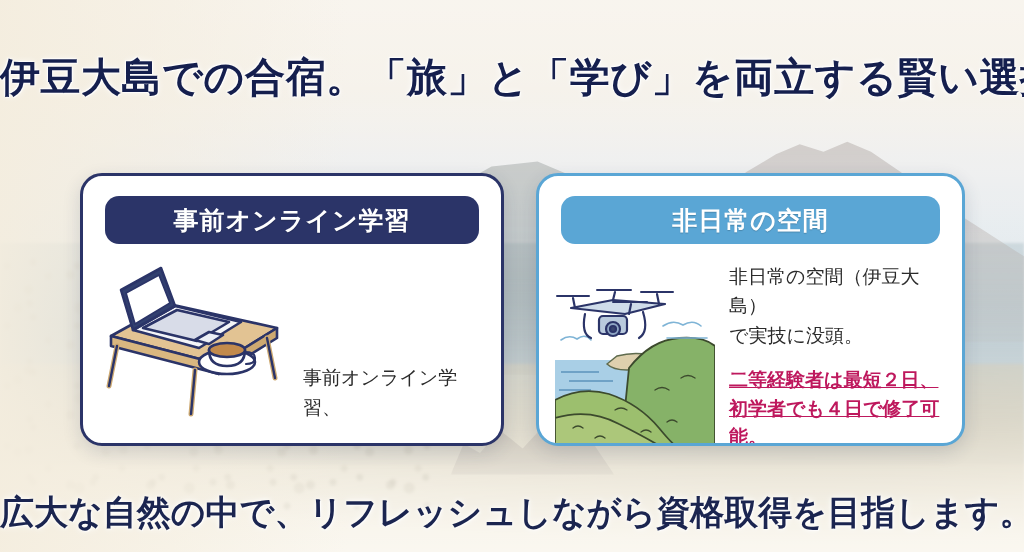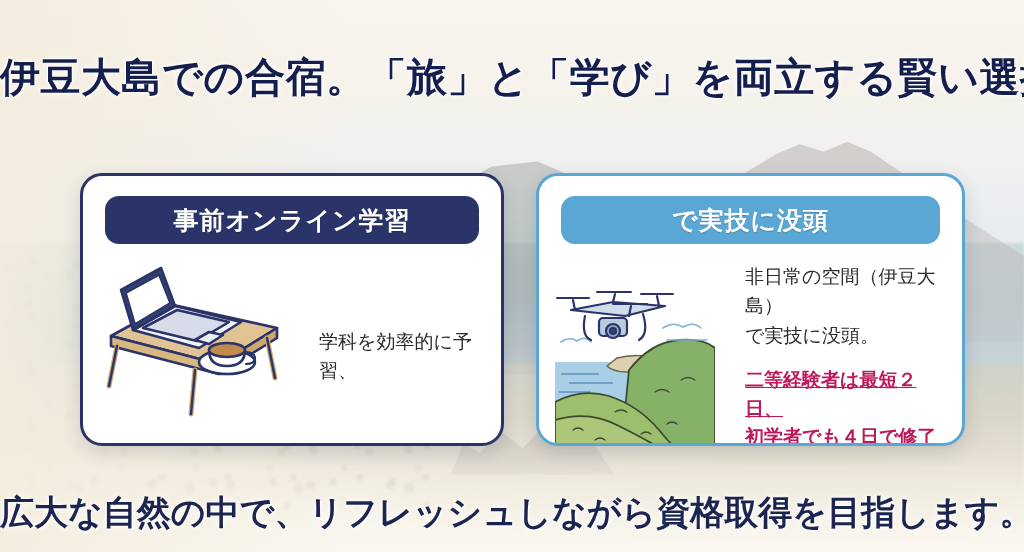--- a/index.html
+++ b/index.html
@@ -119,21 +119,21 @@
     margin:20px 22px 0 22px;
     height:48px; border-radius:14px;
     display:flex; align-items:center; justify-content:center;
     color:#ffffff; font-size:25px; font-weight:700; letter-spacing:1px;
     text-shadow:0 1px 1px rgba(0,0,0,.18);
   }
   .card--left  .card-header { background:#2b3468; }
   .card--right .card-header { background:#5aa6d5; }
 
   .card-body {
-    display:flex; align-items:center; gap:22px;
+    display:flex; align-items:flex-end; gap:6px;
     padding:14px 20px 0 16px;
   }
 
   .card-figure { flex:0 0 auto; }
   .card-text  { flex:1 1 auto; }
 
   .card-desc {
     font-size:19px; line-height:1.55; color:#2b2b2b; font-weight:500;
   }
   .card-desc--red {
@@ -204,28 +204,28 @@
 
               <path d="M110 92 q0 16 18 16 q18 0 18 -16 Z" fill="#ffffff"></path>
               <ellipse cx="128" cy="92" rx="18" ry="7" fill="#c28a4c"></ellipse>
               <path d="M146 94 q10 0 10 6 q0 6 -9 6" stroke-width="2.2"></path>
             </g>
           </svg>
         </div>
 
         <div class="card-text">
           <p class="card-desc">
-            <span>学科を効率的に予習、</span><br>
+            <span>事前オンライン学習、</span><br>
           </p>
         </div>
       </div>
     </section>
 
     <section class="card card--right">
-      <div class="card-header">で実技に没頭</div>
+      <div class="card-header">非日常の空間</div>
 
       <div class="card-body">
         <div class="card-figure">
           <svg width="160" height="166" viewBox="0 0 160 166" aria-hidden="true">
 
             <rect x="0" y="0" width="160" height="166" fill="#ffffff"></rect>
 
             <path d="M0 78 L160 78 L160 118 L0 118 Z" fill="#a9cfe6"></path>
             <g stroke="#5d93bb" stroke-width="1.4" fill="none">
               <path d="M6 90 H44"></path>

